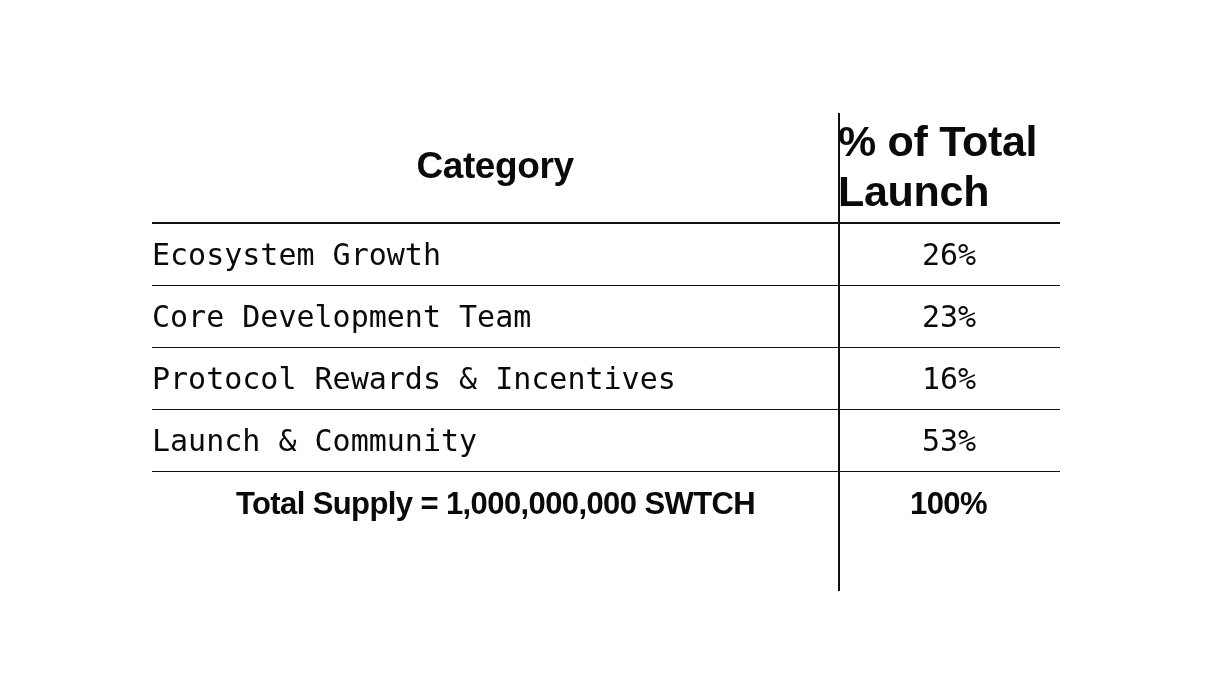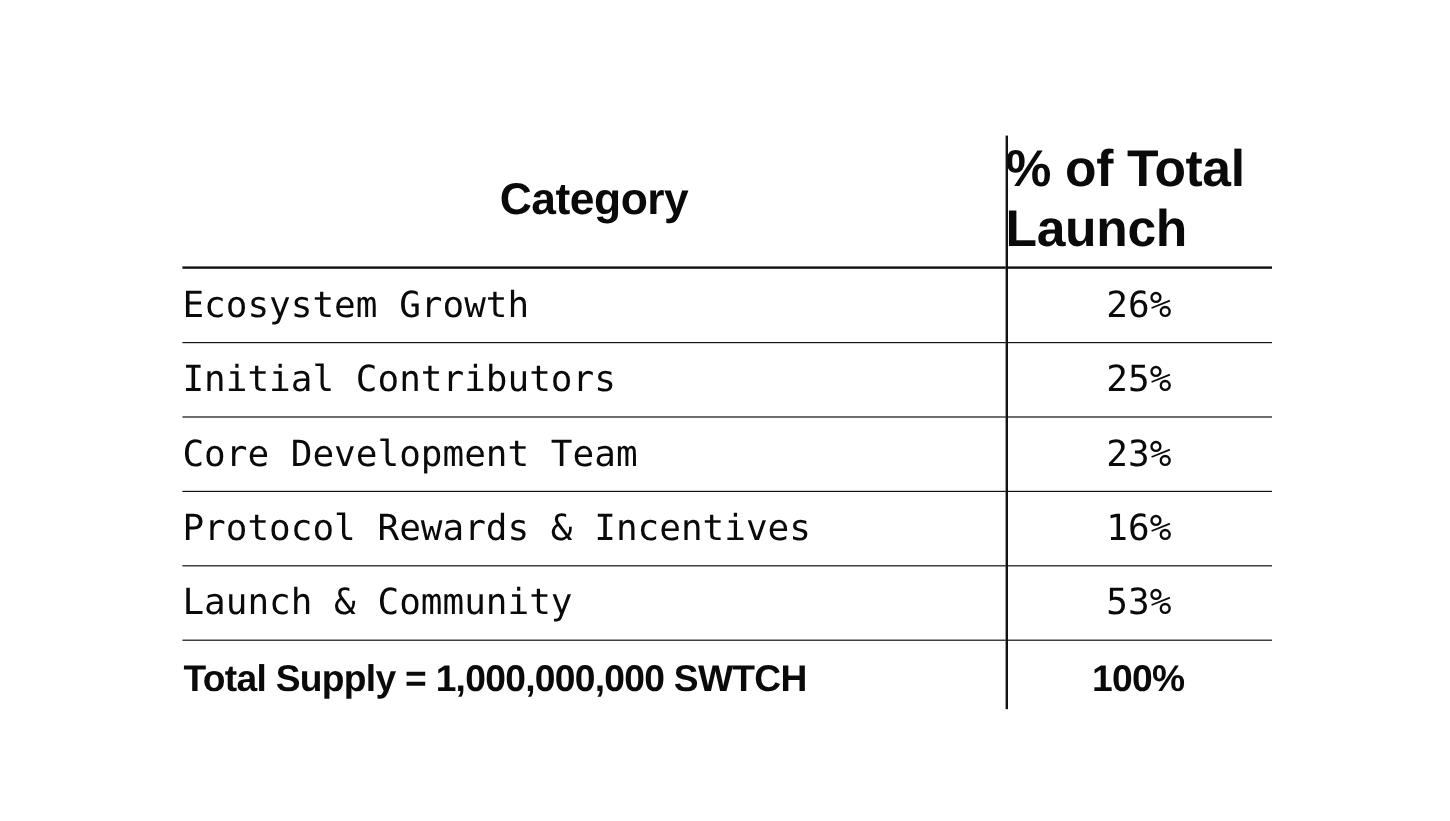--- a/index.html
+++ b/index.html
@@ -95,21 +95,21 @@
   
   .total-row td {
     height: 64px;
     border-bottom: none;
     font-family: "Liberation Sans", sans-serif;
     font-weight: 700;
     font-size: 31px;
     letter-spacing: -0.6px;
     white-space: nowrap;
   }
-  .total-row .cat-cell { text-align: left; padding-left: 1px; }
+  .total-row .cat-cell { text-align: center; padding-left: 1px; }
   .total-row .pct-cell { text-align: center; padding-right: 1px; }
 
   
   .v-divider {
     position: absolute;
     left: 686px;   
     top: 0;
     width: 2px;
     height: 478px;
     background: #111111;
@@ -136,24 +136,20 @@
           </th>
         </tr>
       </thead>
 
       <tbody>
         <tr class="body-row">
           <td class="cat-cell">Ecosystem Growth</td>
           <td class="pct-cell">26%</td>
         </tr>
         <tr class="body-row">
-          <td class="cat-cell">Initial Contributors</td>
-          <td class="pct-cell">25%</td>
-        </tr>
-        <tr class="body-row">
           <td class="cat-cell">Core Development Team</td>
           <td class="pct-cell">23%</td>
         </tr>
         <tr class="body-row">
           <td class="cat-cell">Protocol Rewards &amp; Incentives</td>
           <td class="pct-cell">16%</td>
         </tr>
         <tr class="body-row">
           <td class="cat-cell">Launch &amp; Community</td>
           <td class="pct-cell">53%</td>

